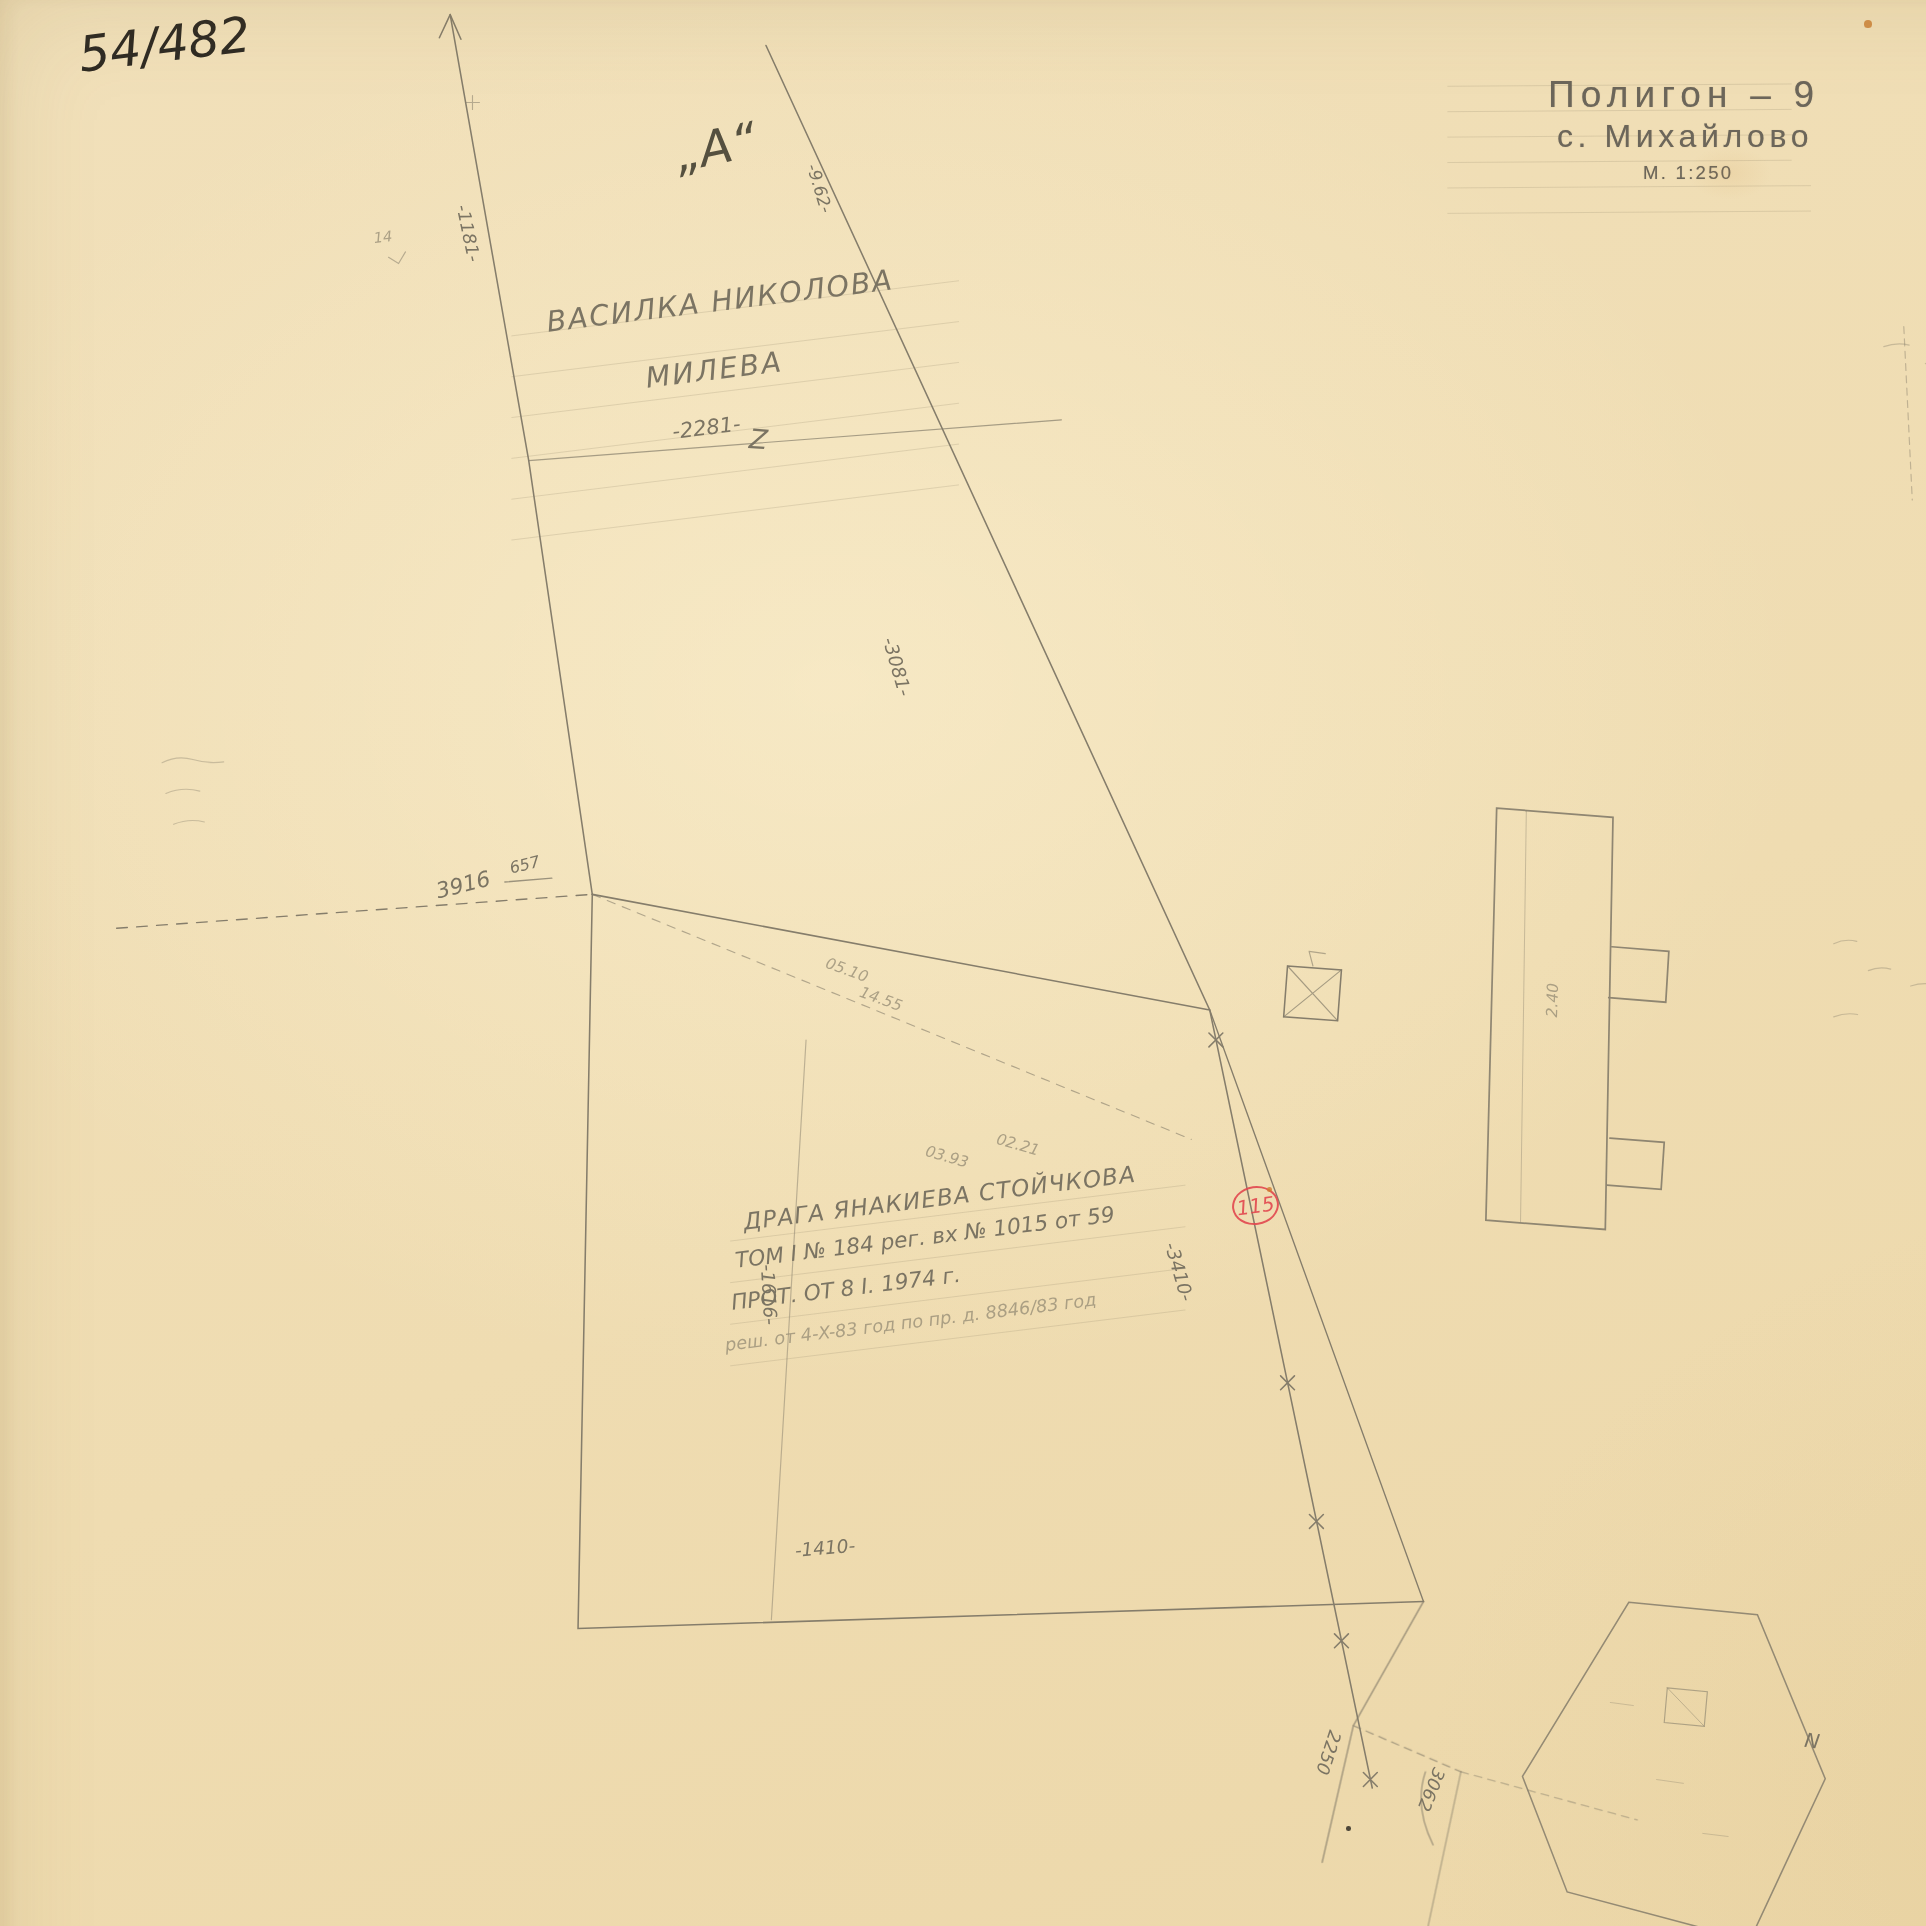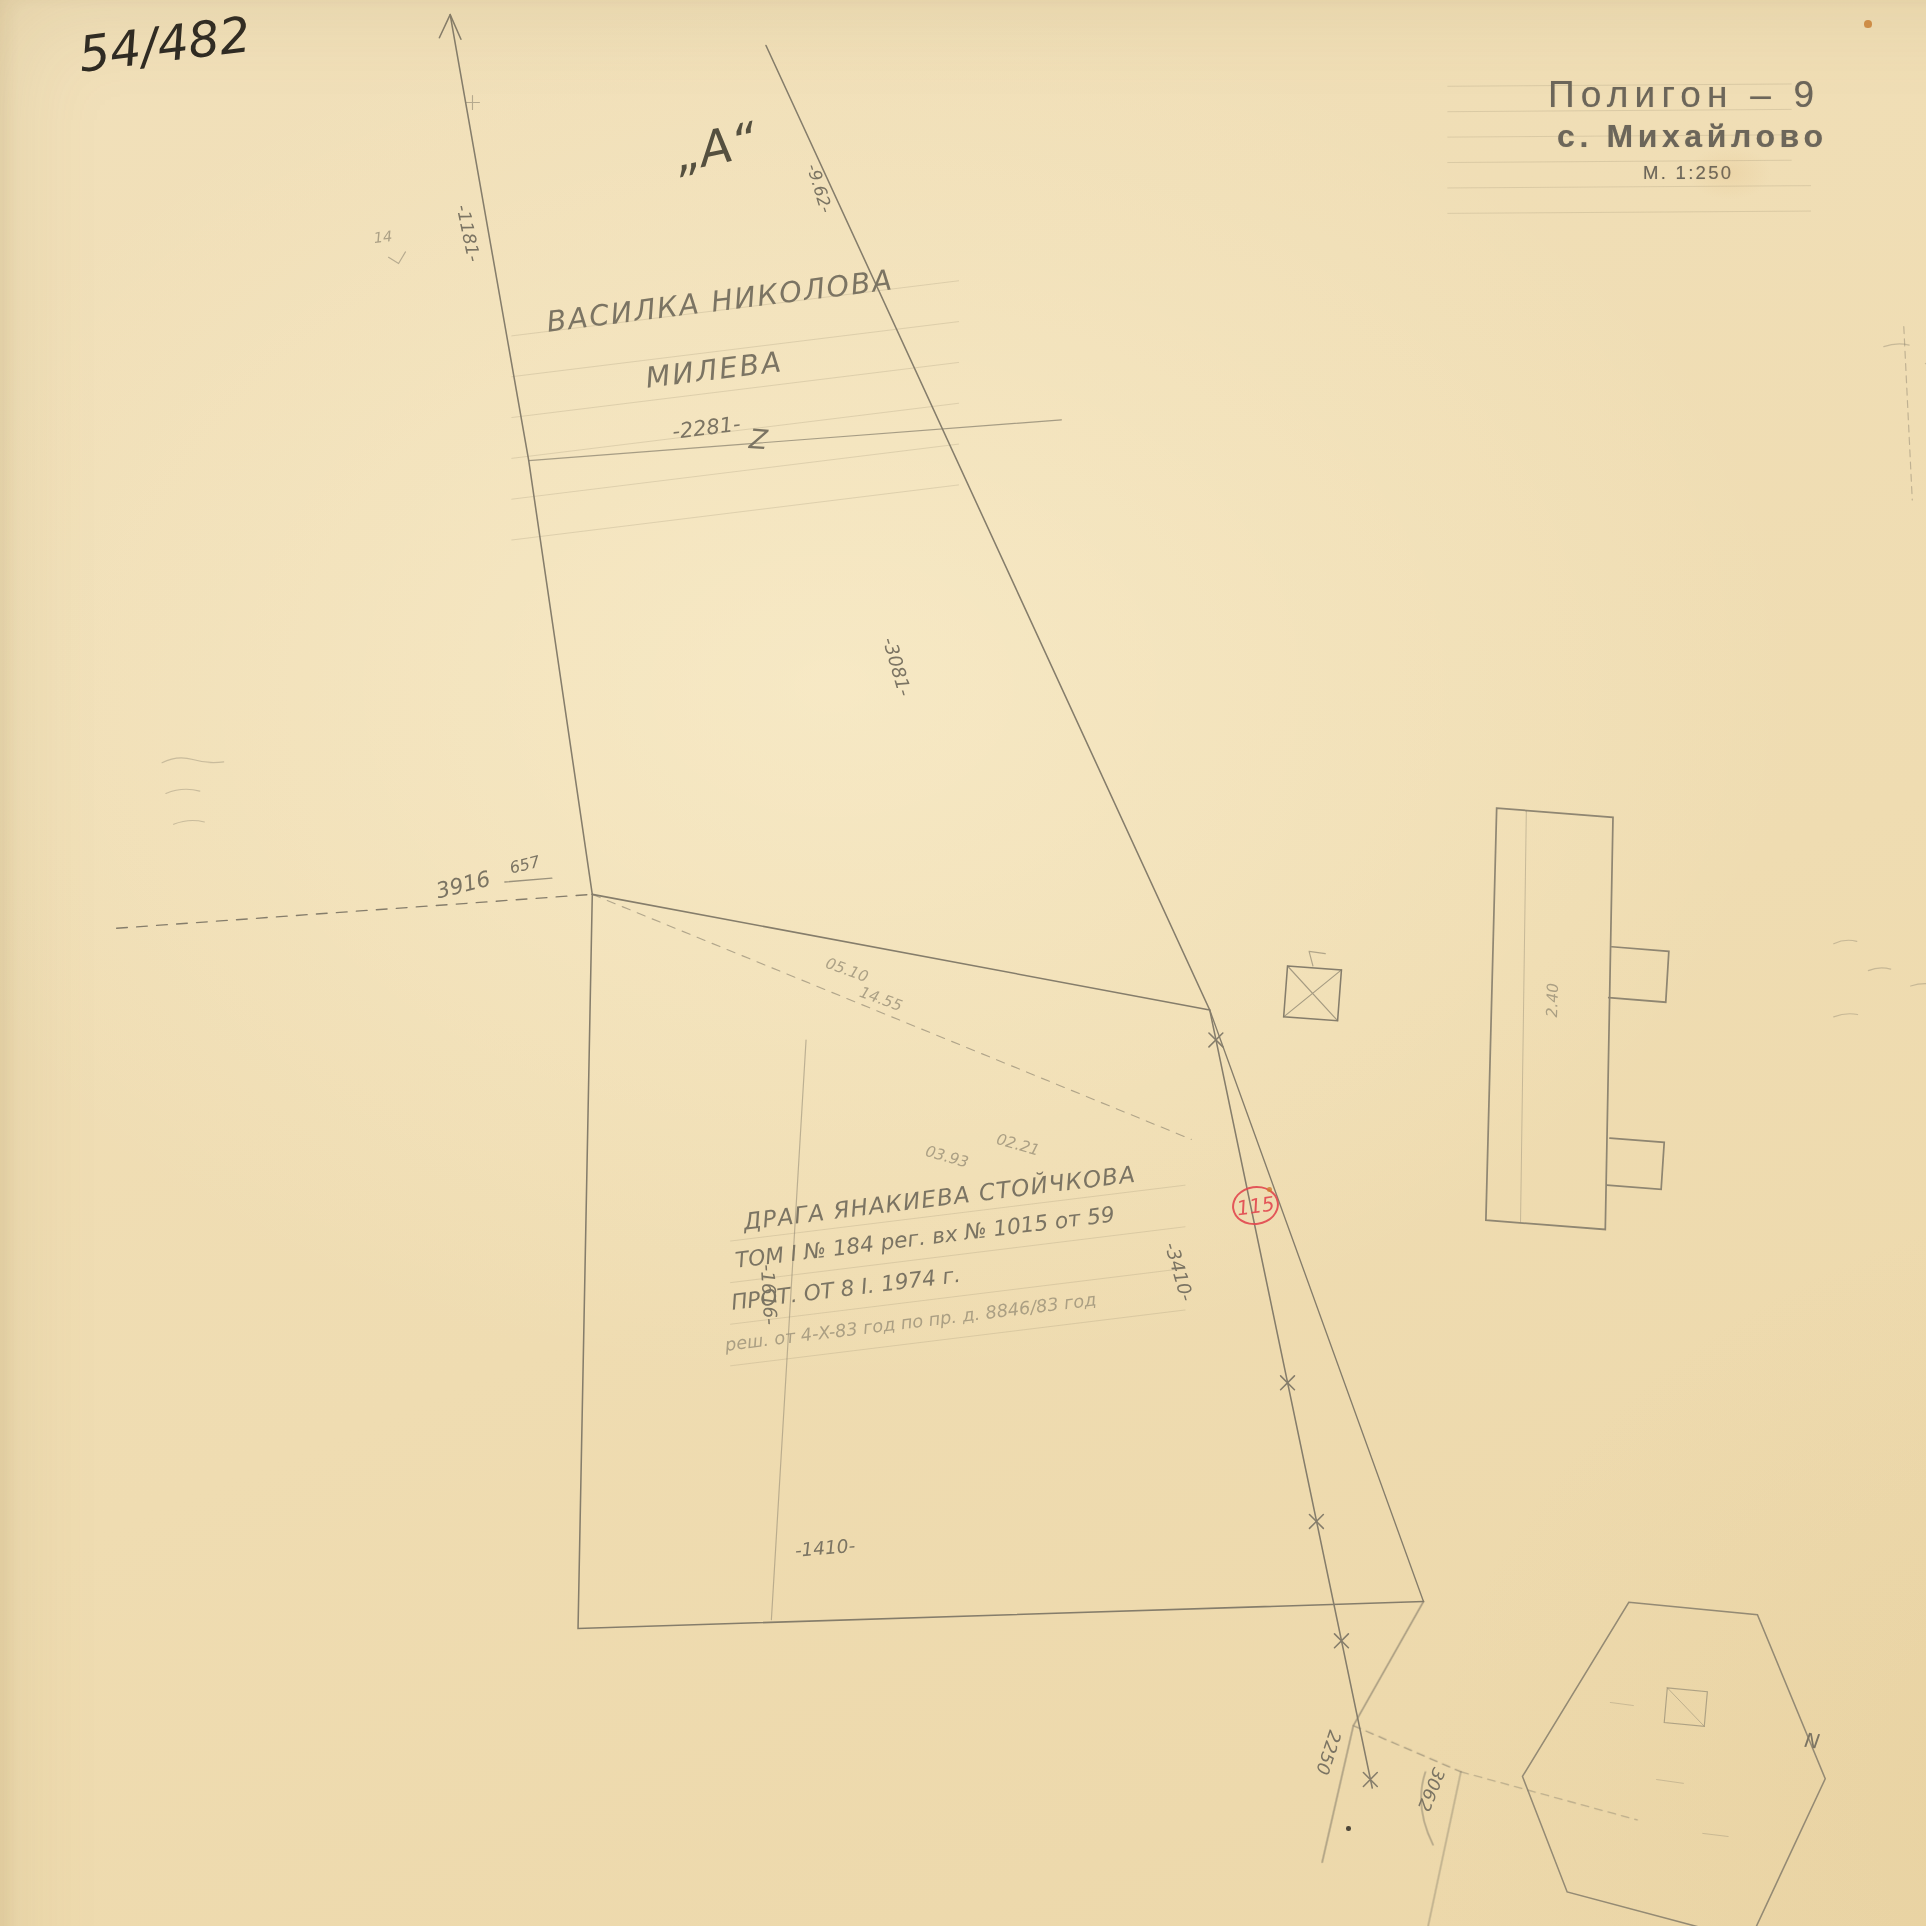--- a/index.html
+++ b/index.html
@@ -149,21 +149,21 @@
              M5620 5545 C5700 5440 5820 5450 5860 5540 C5900 5630 5990 5660 6052 5570
              M5290 5650 q26 -20 52 -8" stroke-width="5" opacity=".65"></path>
     <path d="M7488 4812 c40 -60 90 -40 70 10 c-20 50 -80 60 -60 0" stroke-width="4" opacity=".55"></path>
     <path d="M6066 5238 C6010 5330 5980 5440 6018 5532 C6052 5612 6140 5612 6158 5512
              C6170 5430 6108 5408 6076 5470 M6158 5512 C6190 5585 6252 5620 6300 5572" stroke="#2c3e96" stroke-width="6" opacity=".85"></path>
   </svg>
 
   <div class="lbl ink" style="left:76px;top:30px;font-size:49px;font-family:'DejaVu Sans',sans-serif;font-style:italic;transform:rotate(-7deg);">54/482</div>
 
   <div class="lbl stencil soft" style="left:1548px;top:76px;font-size:37px;letter-spacing:6.2px;">Полигон – 9</div>
-  <div class="lbl stencil soft" style="left:1557px;top:120px;font-size:32px;letter-spacing:4.6px;font-weight:bold;">с. Михайлово</div>
+  <div class="lbl stencil soft" style="left:1557px;top:120px;font-size:32px;letter-spacing:4.6px;">с. Михайлово</div>
   <div class="lbl stencil soft" style="left:1643px;top:163px;font-size:18.5px;letter-spacing:2.3px;">М. 1:250</div>
 
   <div class="lbl hw pencil-dark" style="left:670px;top:131px;font-size:48px;transform:rotate(-12deg);">„А“</div>
 
   <div class="lbl hw pencil" style="left:545px;top:308px;font-size:28.5px;letter-spacing:1.9px;transform:rotate(-7deg);">ВАСИЛКА НИКОЛОВА</div>
   <div class="lbl hw pencil" style="left:644px;top:364px;font-size:28.5px;letter-spacing:2.3px;transform:rotate(-7deg);">МИЛЕВА</div>
 
   <div class="lbl hw pencil" style="left:742px;top:1210px;font-size:23px;letter-spacing:1.2px;transform:rotate(-7deg);">ДРАГА ЯНАКИЕВА СТОЙЧКОВА</div>
   <div class="lbl hw pencil" style="left:734px;top:1250px;font-size:21.6px;transform:rotate(-7deg);">ТОМ I  № 184 рег. вх № 1015 от 59</div>
   <div class="lbl hw pencil" style="left:730px;top:1292px;font-size:21.6px;transform:rotate(-7deg);">ПРОТ. ОТ 8 I. 1974 г.</div>

